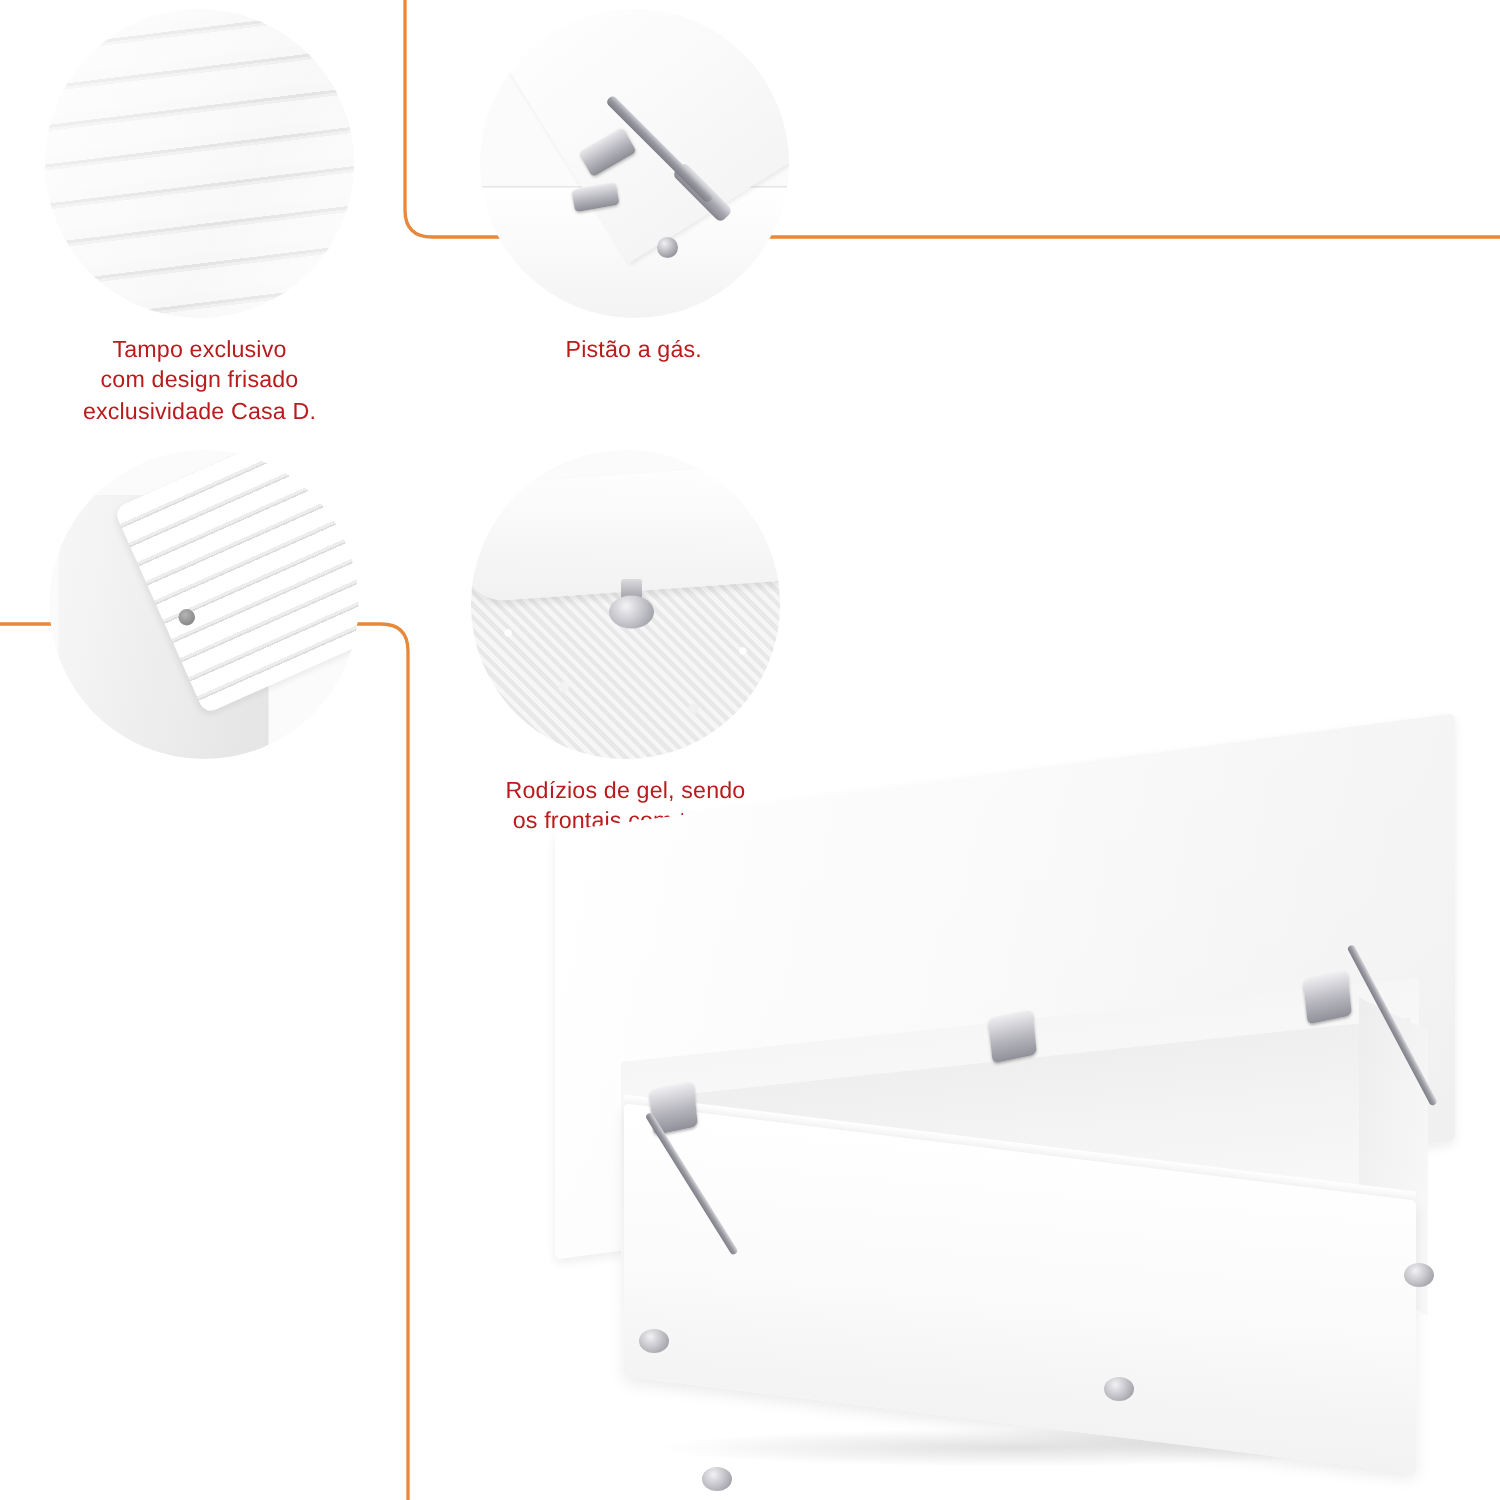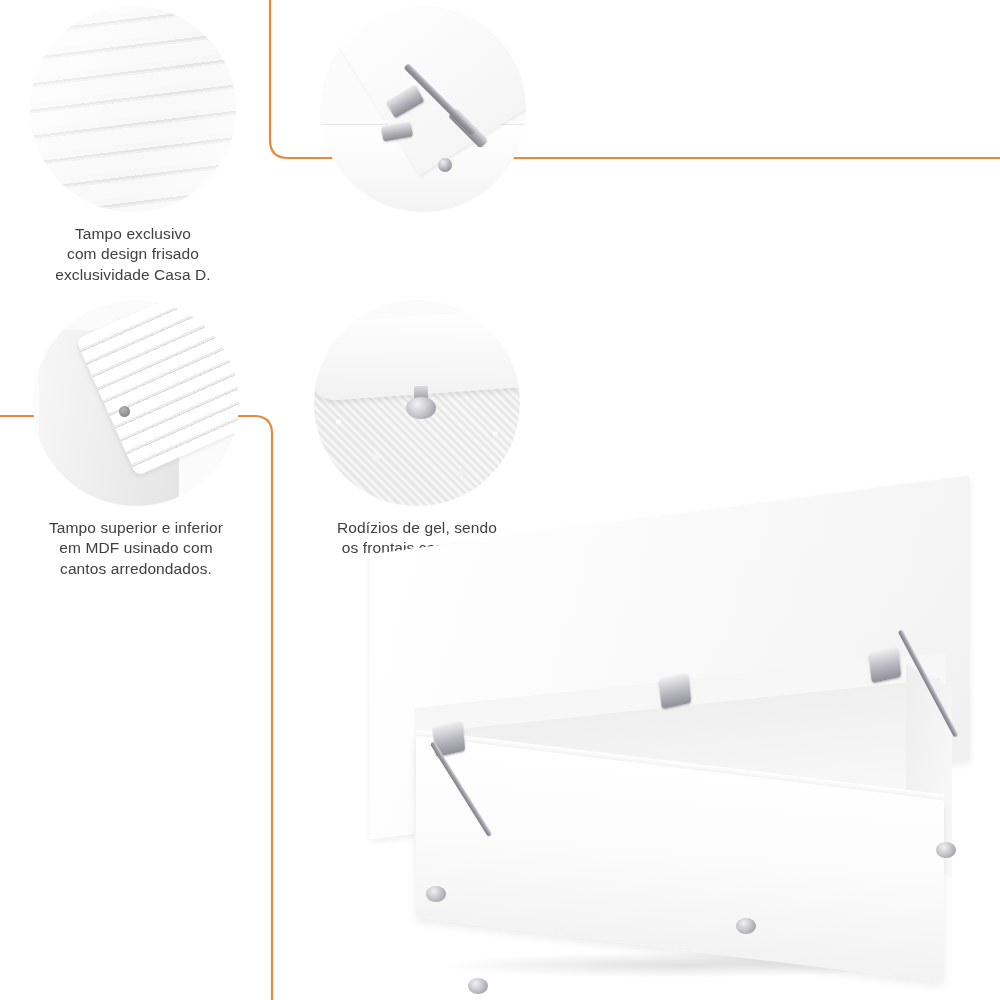--- a/index.html
+++ b/index.html
@@ -46,21 +46,21 @@
   .bubble-inner {
     position: absolute;
     left: 0; top: 0;
     width: 100%;
     height: 100%;
   }
   .caption {
     margin-top: 12px;
     font-size: 15.5px;
     line-height: 1.32;
-    color: #404040;
+    color: #b91c1c;
     white-space: pre-line;
     letter-spacing: .1px;
   }
 
   
   .f1 { left: 18px; top: 6px; width: 230px; }
   .f1 .bubble { width: 206px; height: 206px; margin: 0 auto; }
   .ribs {
     position: absolute;
     left: -10%;
@@ -348,33 +348,31 @@
       <div class="bubble-inner">
         <div class="box-body"></div>
         <div class="lid-panel"></div>
         <div class="piston-cyl"></div>
         <div class="piston-rod"></div>
         <div class="hinge h2a"></div>
         <div class="hinge h2b"></div>
         <div class="ball" style="left:118px; top:152px;"></div>
       </div>
     </div>
+    <div class="caption">Pistão a gás.</div>
   </div>
 
   <div class="feature f3">
     <div class="bubble">
       <div class="bubble-inner">
         <div class="corner-block"></div>
         <div class="corner-edge"></div>
         <div class="screw-hole"></div>
       </div>
     </div>
-    <div class="caption">Tampo superior e inferior
-em MDF usinado com
-cantos arredondados.</div>
   </div>
 
   <div class="feature f4">
     <div class="bubble">
       <div class="bubble-inner">
         <div class="carpet"></div>
         <div class="base-plate"></div>
         <div class="caster">
           <div class="stem"></div>
           <div class="wheel"></div>

